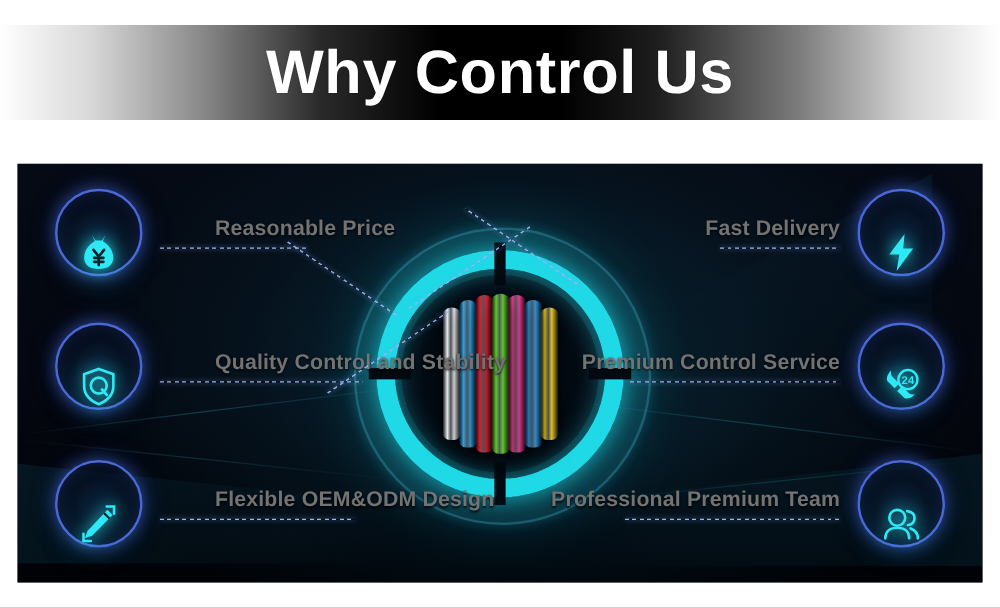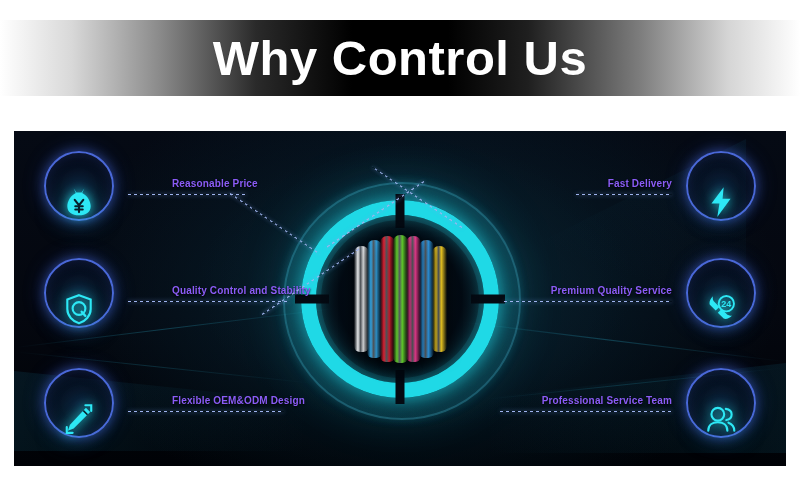--- a/index.html
+++ b/index.html
@@ -72,21 +72,21 @@
     border:2px solid #4a68d8;
     box-shadow:0 0 12px rgba(70,105,225,.55),0 0 22px rgba(60,90,210,.30),0 0 14px rgba(60,100,220,.28) inset;
     background:radial-gradient(circle at 50% 50%,rgba(10,24,52,.85) 0%,rgba(4,8,20,.5) 70%,rgba(3,6,14,0) 100%);
     display:flex;align-items:flex-end;justify-content:center;
   }
   .icon-glyph{filter:drop-shadow(0 0 6px rgba(45,232,245,.85)) drop-shadow(0 0 14px rgba(30,200,230,.55));}
   .f-text{position:relative;padding:0 10px;}
   .f-left .f-text{margin-left:4px;}
   .f-right .f-text{margin-right:4px;text-align:right;}
   .f-label{
-    color:#8b5cf6;font-size:10px;font-weight:bold;white-space:nowrap;
+    color:#737373;font-size:17px;font-weight:bold;white-space:nowrap;
     font-family:"Liberation Sans",sans-serif;letter-spacing:.15px;
     text-shadow:0 1px 2px rgba(0,0,0,.9);
     padding-left:44px;
   }
   .f-dash{margin-top:5px;height:1px;}
   .f-dash i{display:block;height:1px;
     background:repeating-linear-gradient(90deg,#9fb4ee 0,#9fb4ee 3px,rgba(0,0,0,0) 3px,rgba(0,0,0,0) 6px);
     box-shadow:0 0 4px rgba(130,160,240,.65);}
 
   
@@ -201,38 +201,38 @@
     <div class="feature f-right" style="top:126px;">
       <div class="icon-circle">
         <svg class="icon-glyph" width="34" height="34" viewBox="0 0 32 32">
           <path d="M8.5 4 C6 6.5 4.5 9.5 5.5 12 L11 17.5 L14.5 14 L9 8.5 C8.2 7 8 5.5 8.5 4 Z" fill="#2de8f5"></path>
           <path d="M16.5 16 L13 19.5 L18.5 25 C21 26 24 24.5 26.5 22 C25 22.5 23.5 22.3 22 21.5 Z" fill="#2de8f5"></path>
           <circle cx="21" cy="11" r="7.2" fill="none" stroke="#2de8f5" stroke-width="1.8"></circle>
           <text x="21" y="14.2" font-family="Liberation Sans, sans-serif" font-size="8.5" font-weight="bold" fill="#2de8f5" text-anchor="middle">24</text>
         </svg>
       </div>
       <div class="f-text">
-        <div class="f-label">Premium Quality Service</div>
+        <div class="f-label">Premium Control Service</div>
         <div class="f-dash">
             <i style="width:168px;margin-left:auto;"></i>
           </div>
       </div>
     </div>
 
     <div class="feature f-right" style="top:236px;">
       <div class="icon-circle">
         <svg class="icon-glyph" width="34" height="34" viewBox="0 0 32 32">
           <circle cx="13" cy="11.5" r="6" fill="none" stroke="#2de8f5" stroke-width="2"></circle>
           <path d="M4 27 C4 21.5 8 19 13 19 C18 19 22 21.5 22 27" fill="none" stroke="#2de8f5" stroke-width="2" stroke-linecap="round"></path>
           <path d="M20.5 6.5 C24 7 26 9 26 11.8 C26 14.5 24 16.5 21 17" fill="none" stroke="#2de8f5" stroke-width="2" stroke-linecap="round"></path>
           <path d="M23 19.5 C26.5 20.8 28.5 23 28.5 27" fill="none" stroke="#2de8f5" stroke-width="2" stroke-linecap="round"></path>
         </svg>
       </div>
       <div class="f-text">
-        <div class="f-label">Professional Service Team</div>
+        <div class="f-label">Professional Premium Team</div>
         <div class="f-dash">
             <i style="width:172px;margin-left:auto;"></i>
           </div>
       </div>
     </div>
 
     <div class="conn" style="left:216px;top:62px;width:108px;transform:rotate(34deg);"></div>
     <div class="conn" style="left:248px;top:183px;width:118px;transform:rotate(-34deg);"></div>
     <div class="conn" style="left:448px;top:96px;width:108px;transform:rotate(-146deg);"></div>
     <div class="conn" style="left:410px;top:50px;width:118px;transform:rotate(146deg);"></div>

